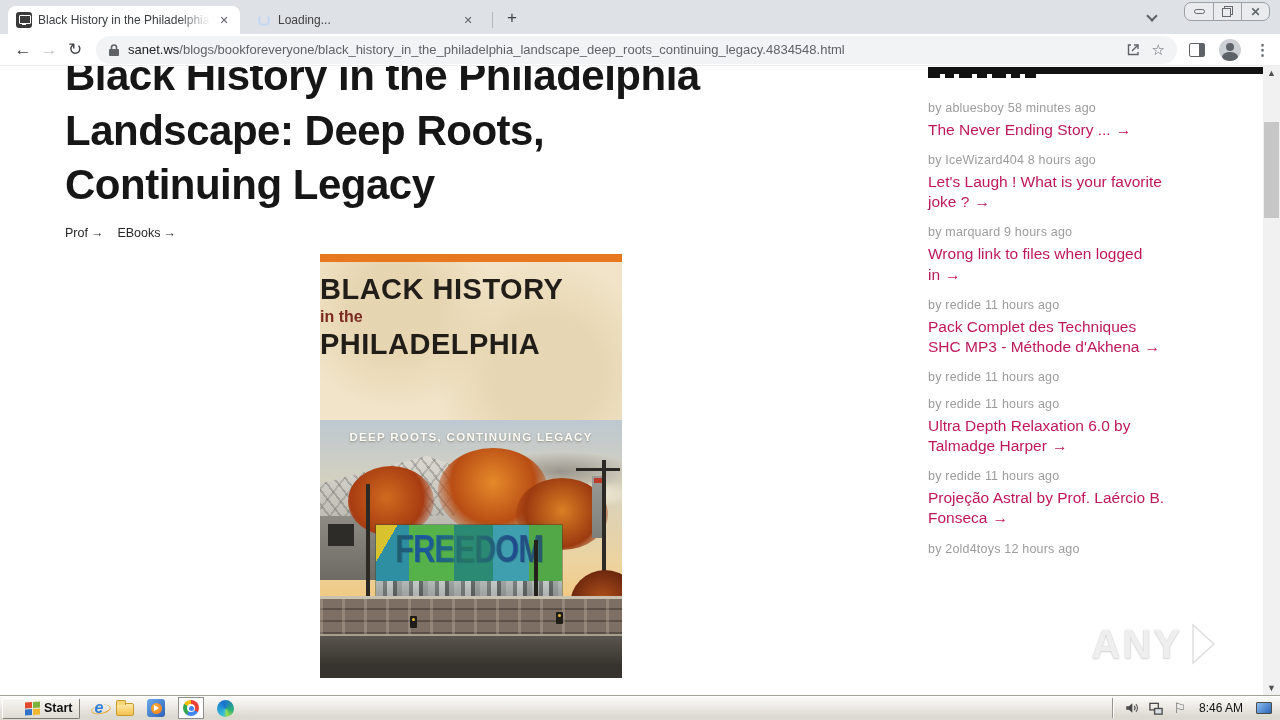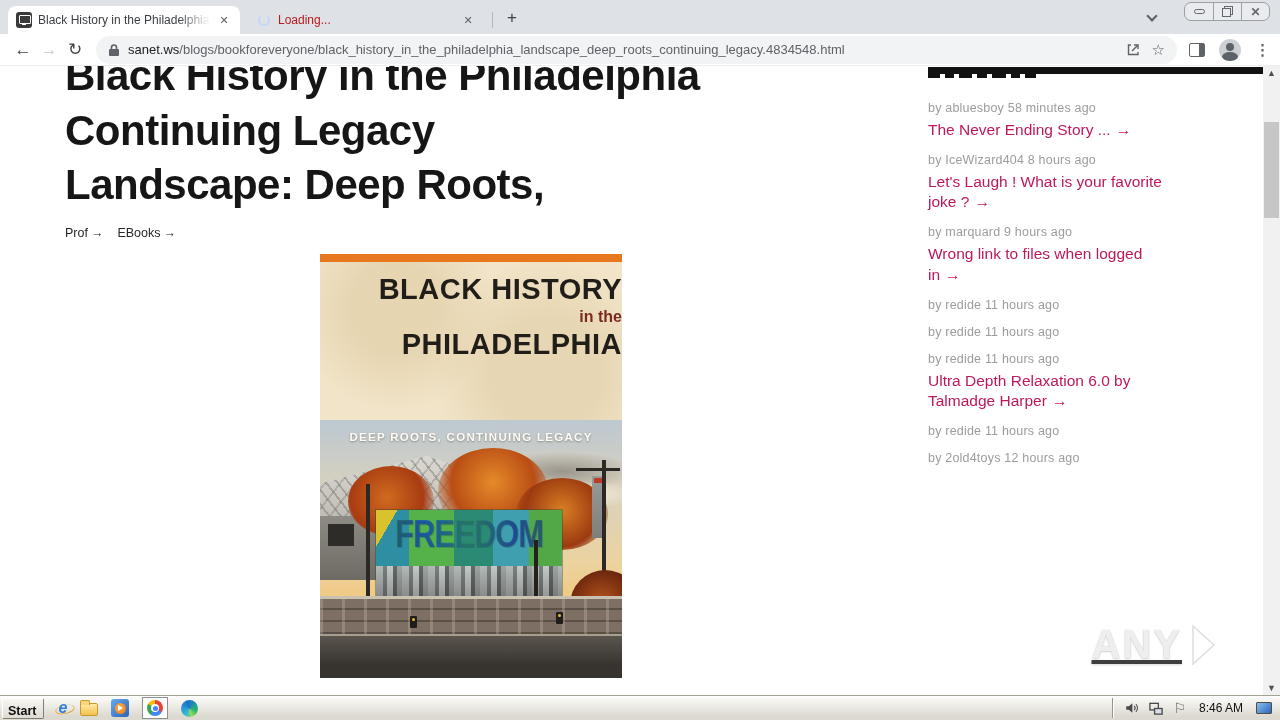--- a/index.html
+++ b/index.html
@@ -8,21 +8,21 @@
   
   .tabstrip { position:absolute; top:0; left:0; width:1280px; height:34px; background:#dee1e6; }
   .tab-active { position:absolute; left:8px; top:6px; width:232px; height:28px; background:#fff; border-radius:8px 8px 0 0; display:flex; align-items:center; padding:0 8px; }
   .favicon-sanet { width:16px; height:16px; background:#3a3a3a; border-radius:3px; position:relative; flex:none; }
   .favicon-sanet::before { content:""; position:absolute; left:3px; top:3px; width:10px; height:7px; border:1.5px solid #fff; border-radius:1px; }
   .favicon-sanet::after { content:""; position:absolute; left:6px; top:11px; width:4px; height:2px; background:#fff; }
   .tab-title { flex:1; font-size:12px; color:#3c4043; white-space:nowrap; overflow:hidden; margin:0 6px; -webkit-mask-image:linear-gradient(90deg,#000 82%,transparent); mask-image:linear-gradient(90deg,#000 82%,transparent); }
   .tab-close { font-size:11px; color:#5f6368; width:16px; height:16px; line-height:16px; text-align:center; flex:none; }
   .tab-inactive { position:absolute; left:248px; top:6px; width:238px; height:28px; display:flex; align-items:center; padding:0 10px; }
   .spinner { width:12px; height:12px; border:2px solid #c3d7f5; border-top-color:transparent; border-radius:50%; flex:none; }
-  .tab-title-inactive { flex:1; font-size:12px; color:#b91c1c; margin:16px 8px; white-space:nowrap; overflow:hidden; }
+  .tab-title-inactive { flex:1; font-size:12px; color:#404040; margin:16px 8px; white-space:nowrap; overflow:hidden; }
   .tab-divider { position:absolute; left:492px; top:12px; width:1px; height:16px; background:#b4b8bc; }
   .newtab-btn { position:absolute; left:500px; top:7px; width:24px; height:22px; font-size:17px; color:#3c4043; text-align:center; line-height:21px; }
   .tab-chevron { position:absolute; left:1148px; top:12px; width:8px; height:8px; border-right:2px solid #5f6368; border-bottom:2px solid #5f6368; transform:rotate(45deg); }
   .win-controls { position:absolute; right:10px; top:2px; display:flex; border:1px solid #9aa0a6; border-radius:7px; background:#e9ebee; overflow:hidden; }
   .win-btn { width:28px; height:17px; display:flex; align-items:center; justify-content:center; color:#5f6368; }
   .win-btn + .win-btn { border-left:1px solid #9aa0a6; }
   .ic-min { width:11px; height:5px; border:1.6px solid #63686d; border-radius:3px; }
   .ic-restore { position:relative; width:11px; height:11px; }
   .ic-restore::before { content:""; position:absolute; right:0; top:0; width:7px; height:7px; border:1.5px solid #63686d; }
   .ic-restore::after { content:""; position:absolute; left:0; bottom:0; width:7px; height:7px; border:1.5px solid #63686d; background:#e9ebee; }
@@ -50,21 +50,21 @@
   .h1-clip { overflow:hidden; }
   .page-h1 { margin-top:-17px; font-size:42px; line-height:1.3; font-weight:bold; color:#161616; letter-spacing:-0.5px; }
   .page-h1 span { display:block; }
   .crumbs { margin-top:13px; font-size:12.5px; color:#272727; display:flex; align-items:center; }
   .crumb { margin-right:14px; }
   .crumb .arr { margin-left:3px; }
 
   .cover-wrap { margin-top:14px; display:flex; justify-content:center; }
   .cover { width:302px; }
   .cover-bar { height:8px; background:#e8781f; }
-  .cover-cream { height:158px; background:#f1e4c8; background-image:radial-gradient(circle at 25% 30%, rgba(221,199,156,.5) 0 18%, transparent 40%), radial-gradient(circle at 75% 70%, rgba(224,205,165,.6) 0 22%, transparent 45%); text-align:right; }
+  .cover-cream { height:158px; background:#f1e4c8; background-image:radial-gradient(circle at 25% 30%, rgba(221,199,156,.5) 0 18%, transparent 40%), radial-gradient(circle at 75% 70%, rgba(224,205,165,.6) 0 22%, transparent 45%); text-align:left; }
   .cv-big { font-size:29px; font-weight:800; color:#211d18; letter-spacing:0.5px; }
   .cv-l1 { padding-top:11px; }
   .cv-inthe { font-size:16px; font-weight:bold; color:#7b2a21; margin:2px 0; }
   .photo { position:relative; height:258px; overflow:hidden; background:linear-gradient(#bdc8d1 0%, #d8d2bd 28%, #ecd3a0 55%, #f2c77d 72%, #e9b86f 100%); }
   .cloud1 { position:absolute; left:55%; top:12%; width:50%; height:16%; border-radius:50%; background:radial-gradient(ellipse, rgba(110,102,96,.55), rgba(247,222,178,.1) 70%); }
   .cloud2 { position:absolute; left:70%; top:24%; width:36%; height:10%; border-radius:50%; background:radial-gradient(ellipse, rgba(250,240,220,.85), transparent 75%); }
   .cv-sub { position:absolute; top:11px; width:100%; text-align:center; font-size:11.5px; font-weight:bold; color:#fdfbf6; letter-spacing:1.3px; text-shadow:0 1px 2px rgba(90,80,60,.55); }
   .building { position:absolute; left:-6px; top:36px; width:210px; height:86px; background:linear-gradient(#dcd9d2,#b4b1a8); clip-path:polygon(0 34%, 54% 0, 100% 42%, 100% 100%, 0 100%); }
   .building::before { content:""; position:absolute; inset:0; background:repeating-linear-gradient(52deg, rgba(95,95,92,.35) 0 2px, transparent 2px 9px), repeating-linear-gradient(-52deg, rgba(95,95,92,.25) 0 2px, transparent 2px 12px); clip-path:polygon(0 34%, 54% 0, 100% 42%, 100% 67%, 0 74%); }
   .bldg-dark { position:absolute; left:0; top:96px; width:92px; height:64px; background:linear-gradient(#8e8b84,#6e6b64); }
@@ -73,21 +73,21 @@
   .t1 { left:28px; top:46px; width:86px; height:70px; background:radial-gradient(circle at 45% 45%, #d06a1e, #a83c12 60%, rgba(120,45,10,.0) 85%); }
   .t2 { left:118px; top:28px; width:110px; height:86px; background:radial-gradient(circle at 50% 40%, #e58a2a, #b94d14 55%, rgba(120,45,10,0) 82%); }
   .t3 { left:196px; top:58px; width:92px; height:72px; background:radial-gradient(circle at 50% 45%, #d97f24, #9c3a10 60%, rgba(110,40,8,0) 85%); }
   .t4 { left:250px; top:150px; width:70px; height:70px; background:radial-gradient(circle at 45% 45%, #b4541c, #64210c 65%, rgba(70,25,6,0) 88%); }
   .tower { position:absolute; left:272px; top:56px; width:13px; height:62px; background:linear-gradient(#9a9a96,#7e7e7a); }
   .tower::before { content:""; position:absolute; left:2px; top:2px; width:9px; height:5px; background:#c03a2a; }
   .pole-a { position:absolute; left:46px; top:64px; width:4px; height:148px; background:#2c2823; }
   .pole-b { position:absolute; left:214px; top:120px; width:4px; height:104px; background:#24211d; }
   .pole-c { position:absolute; left:282px; top:40px; width:4px; height:180px; background:#2c2823; }
   .pole-c::before { content:""; position:absolute; left:-26px; top:8px; width:44px; height:3px; background:#2c2823; }
-  .mural { position:absolute; left:56px; top:90px; width:186px; height:90px; background:#3aa06a; background-image:linear-gradient(120deg, #d8c32e 0 9%, transparent 9%), linear-gradient(90deg, #2e8fa3 0 18%, #55b14a 18% 42%, #2b8a74 42% 63%, #3f9fae 63% 82%, #52a846 82%); box-shadow:0 0 0 1px rgba(30,70,50,.4); }
+  .mural { position:absolute; left:56px; top:105px; width:186px; height:90px; background:#3aa06a; background-image:linear-gradient(120deg, #d8c32e 0 9%, transparent 9%), linear-gradient(90deg, #2e8fa3 0 18%, #55b14a 18% 42%, #2b8a74 42% 63%, #3f9fae 63% 82%, #52a846 82%); box-shadow:0 0 0 1px rgba(30,70,50,.4); }
   .mural-word { position:absolute; top:2px; width:100%; text-align:center; font-size:31px; font-weight:800; letter-spacing:-1px; transform:scaleY(1.25); transform-origin:top; background:linear-gradient(90deg,#2f6f3a,#1d5fae 25%,#2c8a63 50%,#244f9c 75%,#3a7a45); -webkit-background-clip:text; background-clip:text; color:transparent; text-shadow:1px 1px 0 rgba(20,60,100,.25); }
   .mural-crowd { position:absolute; left:0; bottom:0; width:100%; height:34px; background:repeating-linear-gradient(90deg, #d9d9d9 0 7px, #8d8d8d 7px 11px, #efefef 11px 17px, #6f6f6f 17px 21px, #bdbdbd 21px 26px); }
   .mural-crowd::after { content:""; position:absolute; inset:0; background:linear-gradient(rgba(60,90,80,.25), rgba(30,30,30,.45)); }
   .wall { position:absolute; left:0; top:176px; width:100%; height:38px; background:#7d6f63; background-image:repeating-linear-gradient(90deg, rgba(210,200,180,.28) 0 3px, transparent 3px 22px), repeating-linear-gradient(0deg, rgba(40,34,28,.4) 0 2px, transparent 2px 12px); border-top:3px solid #c9c2b0; }
   .road { position:absolute; left:0; top:214px; width:100%; height:44px; background:linear-gradient(#5a554e, #37332e 70%); border-top:2px solid #a79f8e; }
   .tlight { position:absolute; width:7px; height:12px; background:#1f1d1a; border-radius:1px; }
   .tl1 { left:90px; top:196px; }
   .tl2 { left:236px; top:192px; }
   .tl1::after, .tl2::after { content:""; position:absolute; left:2px; top:2px; width:3px; height:3px; background:#e8b832; border-radius:50%; }
 
@@ -102,26 +102,26 @@
   .sb-title { font-size:15.5px; color:#be185d; line-height:1.3; }
   .sb-title .arr { margin-left:5px; }
 
   
   .scrollbar { position:absolute; right:0; top:0; width:17px; height:629px; background:#f1f1f1; }
   .sb-up { position:absolute; top:2px; left:0; width:17px; text-align:center; font-size:9px; color:#505050; }
   .sb-down { position:absolute; bottom:2px; left:0; width:17px; text-align:center; font-size:9px; color:#505050; }
   .sb-thumb { position:absolute; top:56px; left:1px; width:15px; height:96px; background:#c6c6c6; }
 
   
-  .watermark { position:absolute; right:42px; bottom:28px; display:flex; align-items:center; gap:6px; opacity:.75; pointer-events:none;text-decoration:underline; }
+  .watermark { position:absolute; right:42px; bottom:28px; display:flex; align-items:flex-start; gap:6px; opacity:.75; pointer-events:none; }
   .wm-text { font-size:40px; font-weight:800; color:rgba(255,255,255,.78); text-shadow:0 0 1px rgba(150,150,150,.9), 0 1px 2px rgba(120,120,120,.4); letter-spacing:2px; }
 
   
   .taskbar { position:absolute; left:0; bottom:0; width:1280px; height:25px; background:linear-gradient(#fdfdfb,#dcd9d0 85%); border-top:1px solid #a5a29a; box-shadow:inset 0 1px 0 #fff; display:flex; align-items:center; }
-  .start-btn { margin-left:2px; height:21px; padding:0 7px 0 5px; display:flex; align-items:center; gap:4px; background:linear-gradient(#f7f6f2,#dedbd2); border:1px solid; border-color:#fff #807d74 #807d74 #fff; border-radius:2px;flex-direction:column; }
+  .start-btn { margin-left:2px; height:21px; padding:0 7px 0 22px; display:flex; align-items:center; gap:4px; background:linear-gradient(#f7f6f2,#dedbd2); border:1px solid; border-color:#fff #807d74 #807d74 #fff; border-radius:2px; }
   .win-flag { width:15px; height:13px; display:grid; grid-template-columns:1fr 1fr; grid-template-rows:1fr 1fr; gap:1px; transform:skewY(-4deg); }
   .win-flag i:nth-child(1){background:#e3492c;} .win-flag i:nth-child(2){background:#7db33c;}
   .win-flag i:nth-child(3){background:#2f74c9;} .win-flag i:nth-child(4){background:#f0b72f;}
   .start-label { font-size:12.5px; font-weight:bold; color:#111; }
   .qlaunch { display:flex; align-items:center; gap:13px; margin-left:14px; }
   .ie-icon { font-size:16px; font-weight:bold; font-style:italic; color:#2f7fd6; position:relative; line-height:16px; }
   .ie-icon::after { content:""; position:absolute; left:-3px; top:5px; width:18px; height:8px; border:1.5px solid #e8a93a; border-top:none; border-radius:50%; transform:rotate(-12deg); }
   .folder-icon { width:18px; height:13px; background:linear-gradient(#ffe9a8,#f2c14d); border:1px solid #c99a2e; border-radius:1px 2px 2px 2px; position:relative; margin-top:3px; }
   .folder-icon::before { content:""; position:absolute; left:-1px; top:-4px; width:8px; height:4px; background:#f7d77a; border:1px solid #c99a2e; border-bottom:none; border-radius:2px 2px 0 0; }
   .wmp-icon { width:18px; height:18px; border-radius:3px; background:linear-gradient(135deg,#6aaaec,#2b62b8); display:flex; align-items:center; justify-content:center; }
@@ -197,22 +197,22 @@
     <div class="kebab">⋮</div>
   </div>
 </div>
 
 <div class="content">
 
   <div class="main-col">
     <div class="h1-clip">
       <h1 class="page-h1">
         <span>Black History in the Philadelphia</span>
+        <span>Landscape: Deep Roots,</span>
         <span>Continuing Legacy</span>
-        <span>Landscape: Deep Roots,</span>
       </h1>
     </div>
     <div class="crumbs">
       <span class="crumb"><span>Prof</span><span class="arr">→</span></span>
       <span class="crumb"><span>EBooks</span><span class="arr">→</span></span>
     </div>
 
     <div class="cover-wrap">
       <div class="cover">
         <div class="cover-bar"></div>
@@ -268,30 +268,32 @@
       <div class="sb-item">
         <div class="sb-meta">by IceWizard404 8 hours ago</div>
         <div class="sb-title"><span>Let's Laugh ! What is your favorite joke ?</span><span class="arr">→</span></div>
       </div>
       <div class="sb-item">
         <div class="sb-meta">by marquard 9 hours ago</div>
         <div class="sb-title"><span>Wrong link to files when logged in</span><span class="arr">→</span></div>
       </div>
       <div class="sb-item">
         <div class="sb-meta">by redide 11 hours ago</div>
+        <div class="sb-title"><span>Pack Complet des Techniques SHC MP3 - Méthode d'Akhena</span><span class="arr">→</span></div>
       </div>
       <div class="sb-item">
         <div class="sb-meta">by redide 11 hours ago</div>
       </div>
       <div class="sb-item">
         <div class="sb-meta">by redide 11 hours ago</div>
         <div class="sb-title"><span>Ultra Depth Relaxation 6.0 by Talmadge Harper</span><span class="arr">→</span></div>
       </div>
       <div class="sb-item">
         <div class="sb-meta">by redide 11 hours ago</div>
+        <div class="sb-title"><span>Projeção Astral by Prof. Laércio B. Fonseca</span><span class="arr">→</span></div>
       </div>
       <div class="sb-item">
         <div class="sb-meta">by 2old4toys 12 hours ago</div>
       </div>
     </div>
   </div>
 
   <div class="scrollbar">
     <div class="sb-up">▲</div>
     <div class="sb-thumb"></div>

